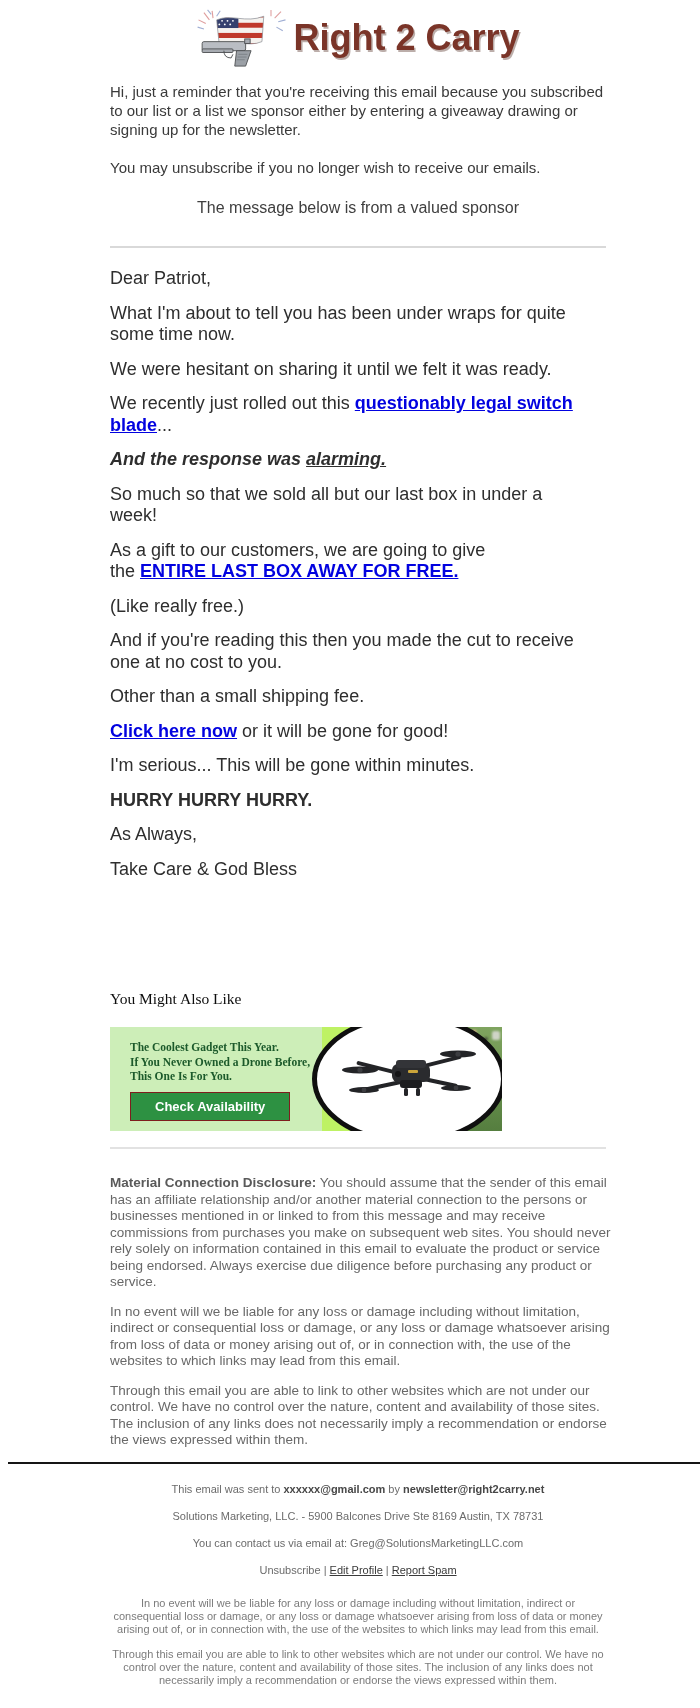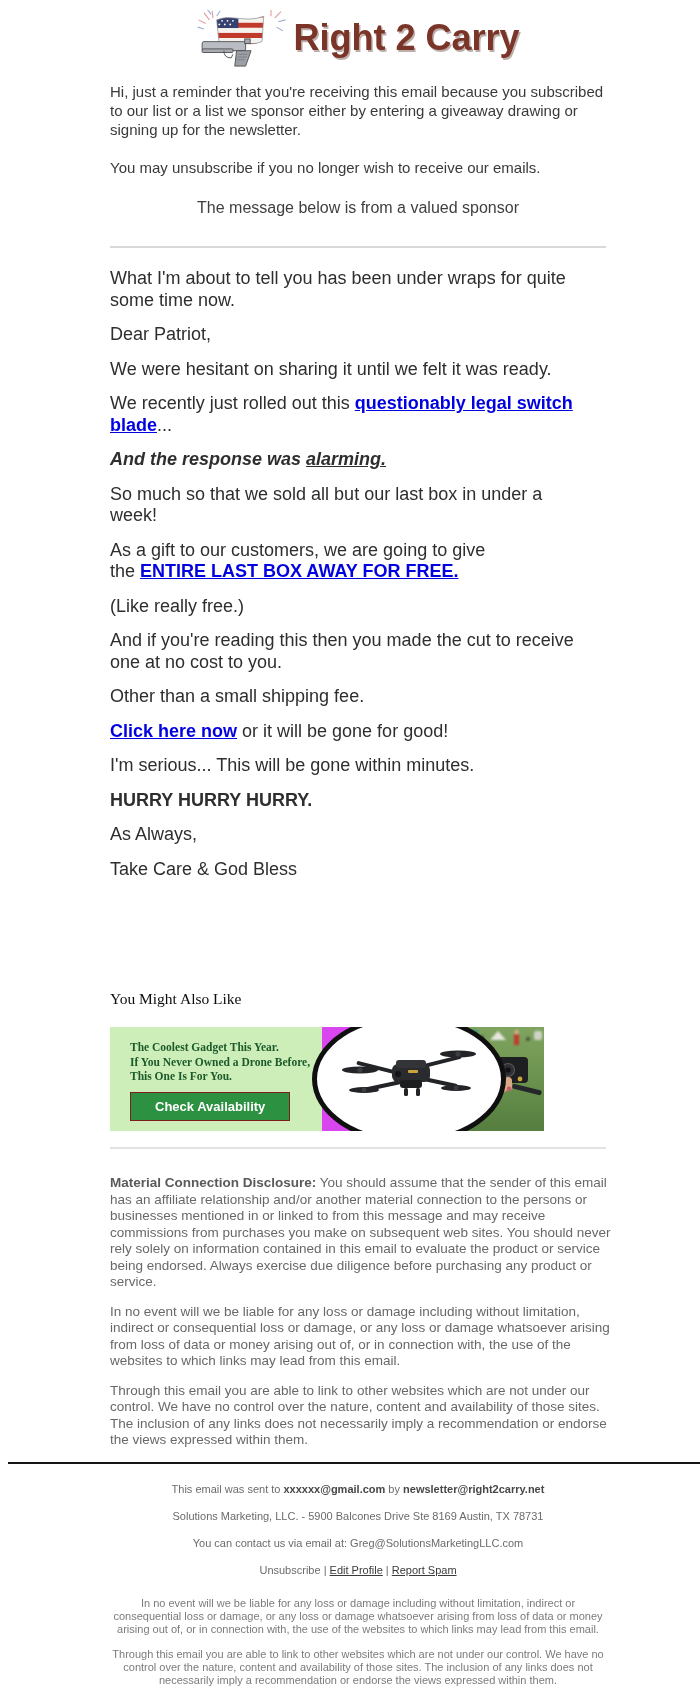--- a/index.html
+++ b/index.html
@@ -36,21 +36,21 @@
   .msg .u { text-decoration:underline; }
   .msg .hurry { font-weight:bold; }
 
   
   .also-heading {
     margin-top:110px; font-family:"Liberation Serif", serif; font-weight:normal;
     font-size:15.5px; color:#0d0d0d;
   }
 
   
-  .ad-banner { margin-top:19px; width:434px; height:104px; position:relative; overflow:hidden; background:#d946ef; cursor:pointer; }
+  .ad-banner { margin-top:19px; width:392px; height:104px; position:relative; overflow:hidden; background:#bef264; cursor:pointer; }
   .ad-left { position:absolute; left:0; top:0; width:212px; height:104px; background:#cdeeb8; }
   .ad-copy {
     margin:13px 0 0 20px; font-family:"Liberation Serif", serif; font-weight:bold;
     font-size:11.5px; line-height:14.5px; color:#1c5a2b;
   }
   .ad-btn {
     margin:8px 0 0 20px; display:inline-block; background:#2d9142; border:1px solid #7f1d1d;
     color:#ffffff; font-weight:bold; font-size:13px; padding:6px 24px; cursor:pointer;
     font-family:"Liberation Sans", sans-serif;
   }
@@ -150,22 +150,22 @@
   </div>
 
   <div class="wrap">
 
     <p class="intro">Hi, just a reminder that you're receiving this email because you subscribed to our list or a list we sponsor either by entering a giveaway drawing or signing up for the newsletter.</p>
     <p class="intro second">You may unsubscribe if you no longer wish to receive our emails.</p>
     <div class="sponsor-note">The message below is from a valued sponsor</div>
     <hr class="light">
 
     <div class="msg">
+      <p>Dear Patriot,</p>
       <p>What I'm about to tell you has been under wraps for quite some time now.</p>
-      <p>Dear Patriot,</p>
       <p>We were hesitant on sharing it until we felt it was ready.</p>
       <p><span>We recently just rolled out this </span><a>questionably legal switch blade</a><span>...</span></p>
       <p class="bold-italic"><span>And the response was </span><span class="u">alarming.</span></p>
       <p>So much so that we sold all but our last box in under a week!</p>
       <p><span>As a gift to our customers, we are going to give</span><br><span>the </span><a>ENTIRE LAST BOX AWAY FOR FREE.</a></p>
       <p>(Like really free.)</p>
       <p>And if you're reading this then you made the cut to receive one at no cost to you.</p>
       <p>Other than a small shipping fee.</p>
       <p><a>Click here now</a><span> or it will be gone for good!</span></p>
       <p>I'm serious... This will be gone within minutes.</p>

